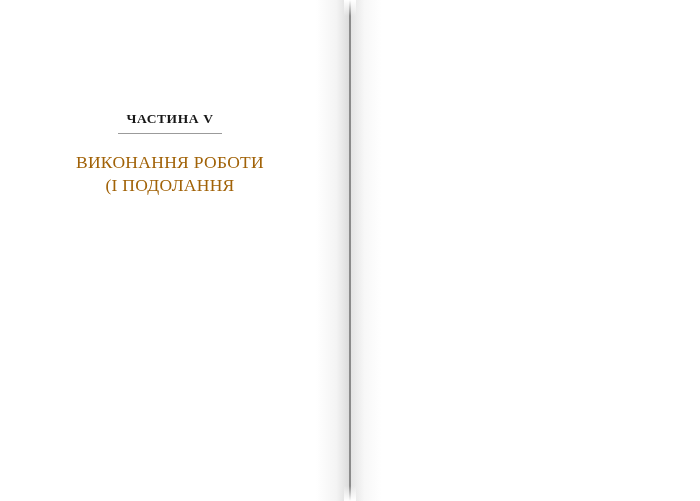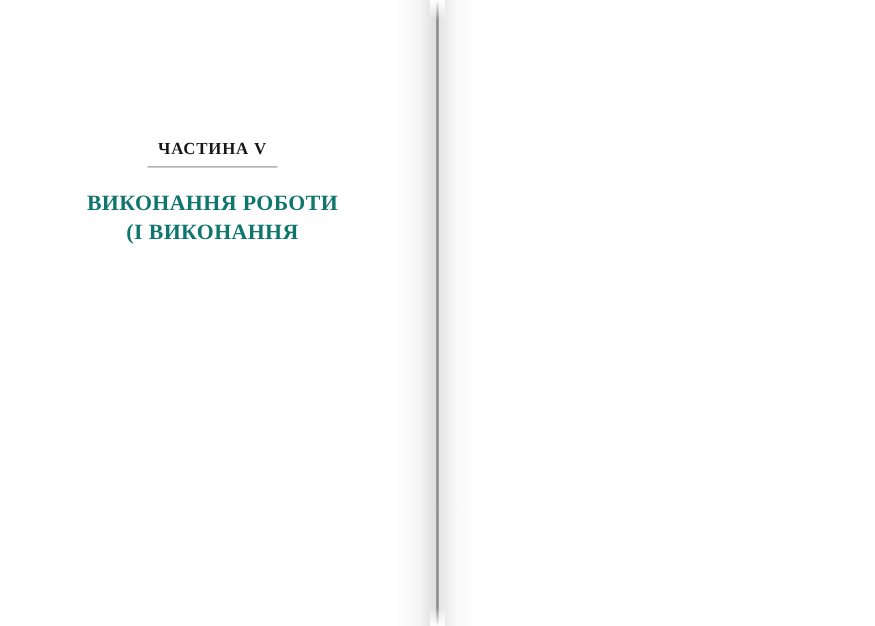--- a/index.html
+++ b/index.html
@@ -107,39 +107,39 @@
   }
   .part-rule {
     width: 104px;
     height: 1px;
     background: #9b9b9b;
     margin: 6px auto 0 auto;
   }
   .part-title {
     margin-top: 17px;
     font-size: 17.5px;
-    font-weight: bold;
+    font-weight: normal;
     line-height: 1.33;
     letter-spacing: 0.3px;
-    color: #0f766e;
+    color: #a16207;
   }
   .part-title .tline { display: block; }
 </style>
 </head>
 <body>
 
 <div class="book-spread">
 
   <div class="page-left">
     <div class="part-block">
       <div class="part-label">ЧАСТИНА V</div>
       <div class="part-rule"></div>
       <div class="part-title">
         <span class="tline">ВИКОНАННЯ РОБОТИ</span>
-        <span class="tline">(І ВИКОНАННЯ</span>
+        <span class="tline">(І ПОДОЛАННЯ</span>
       </div>
     </div>
     <div class="gutter-shade"></div>
   </div>
 
   <div class="page-right">
     <div class="gutter-shade"></div>
 
   </div>
 

